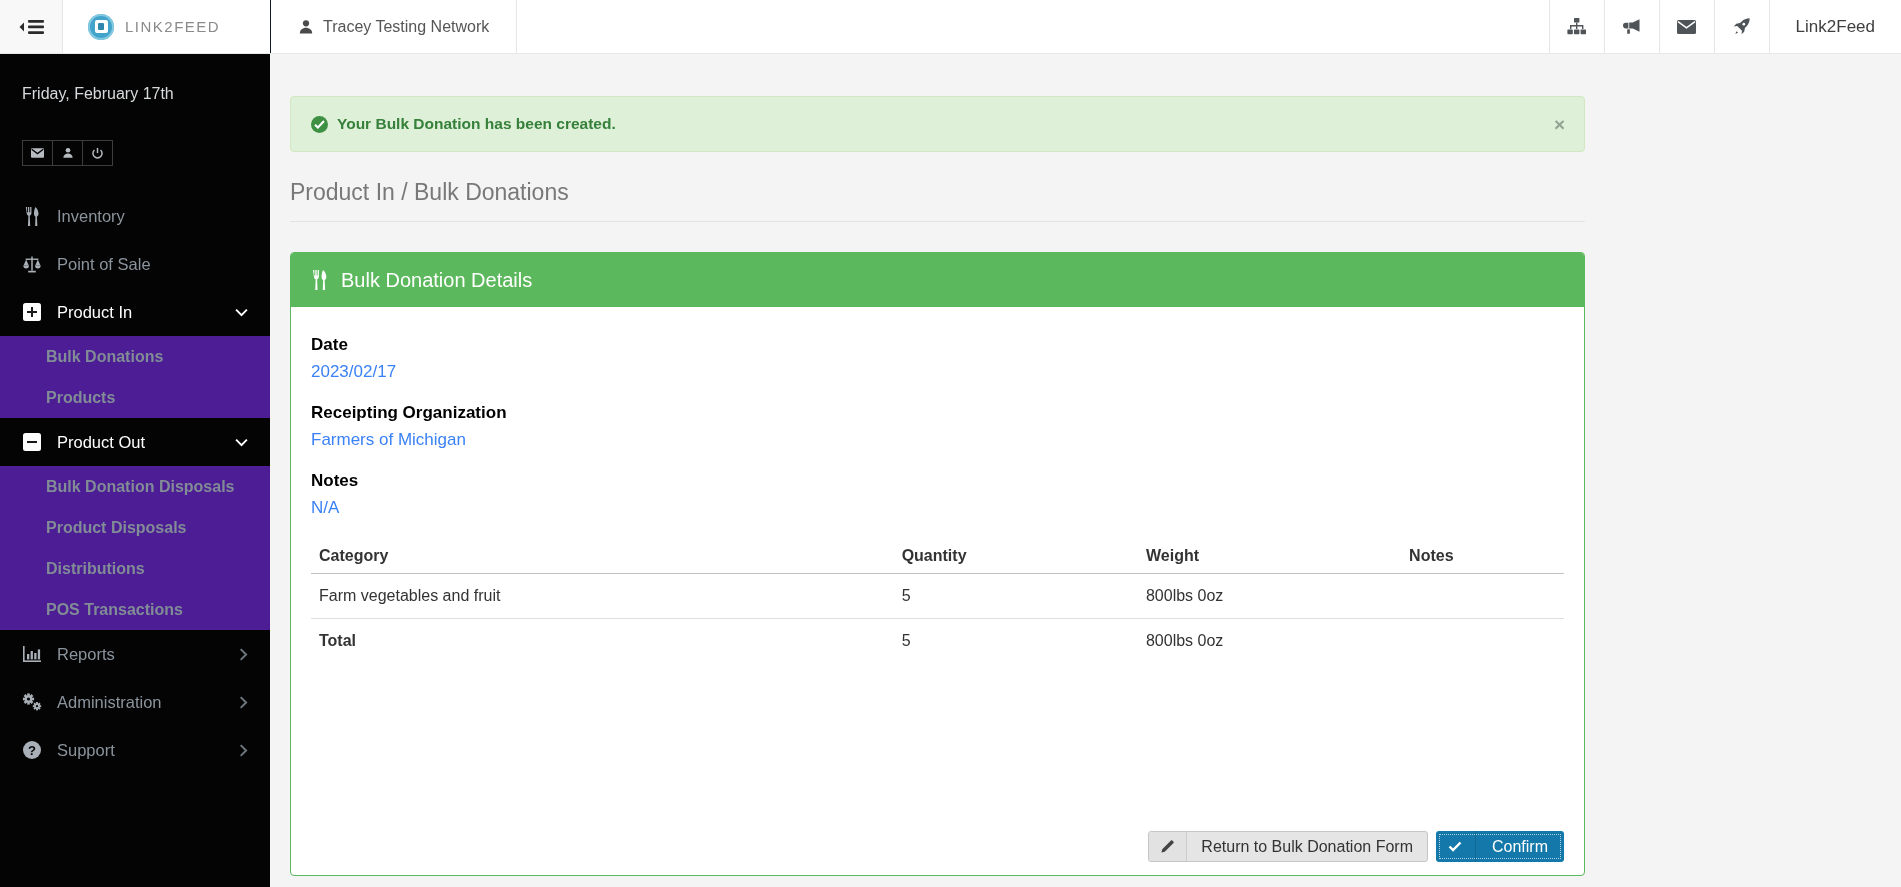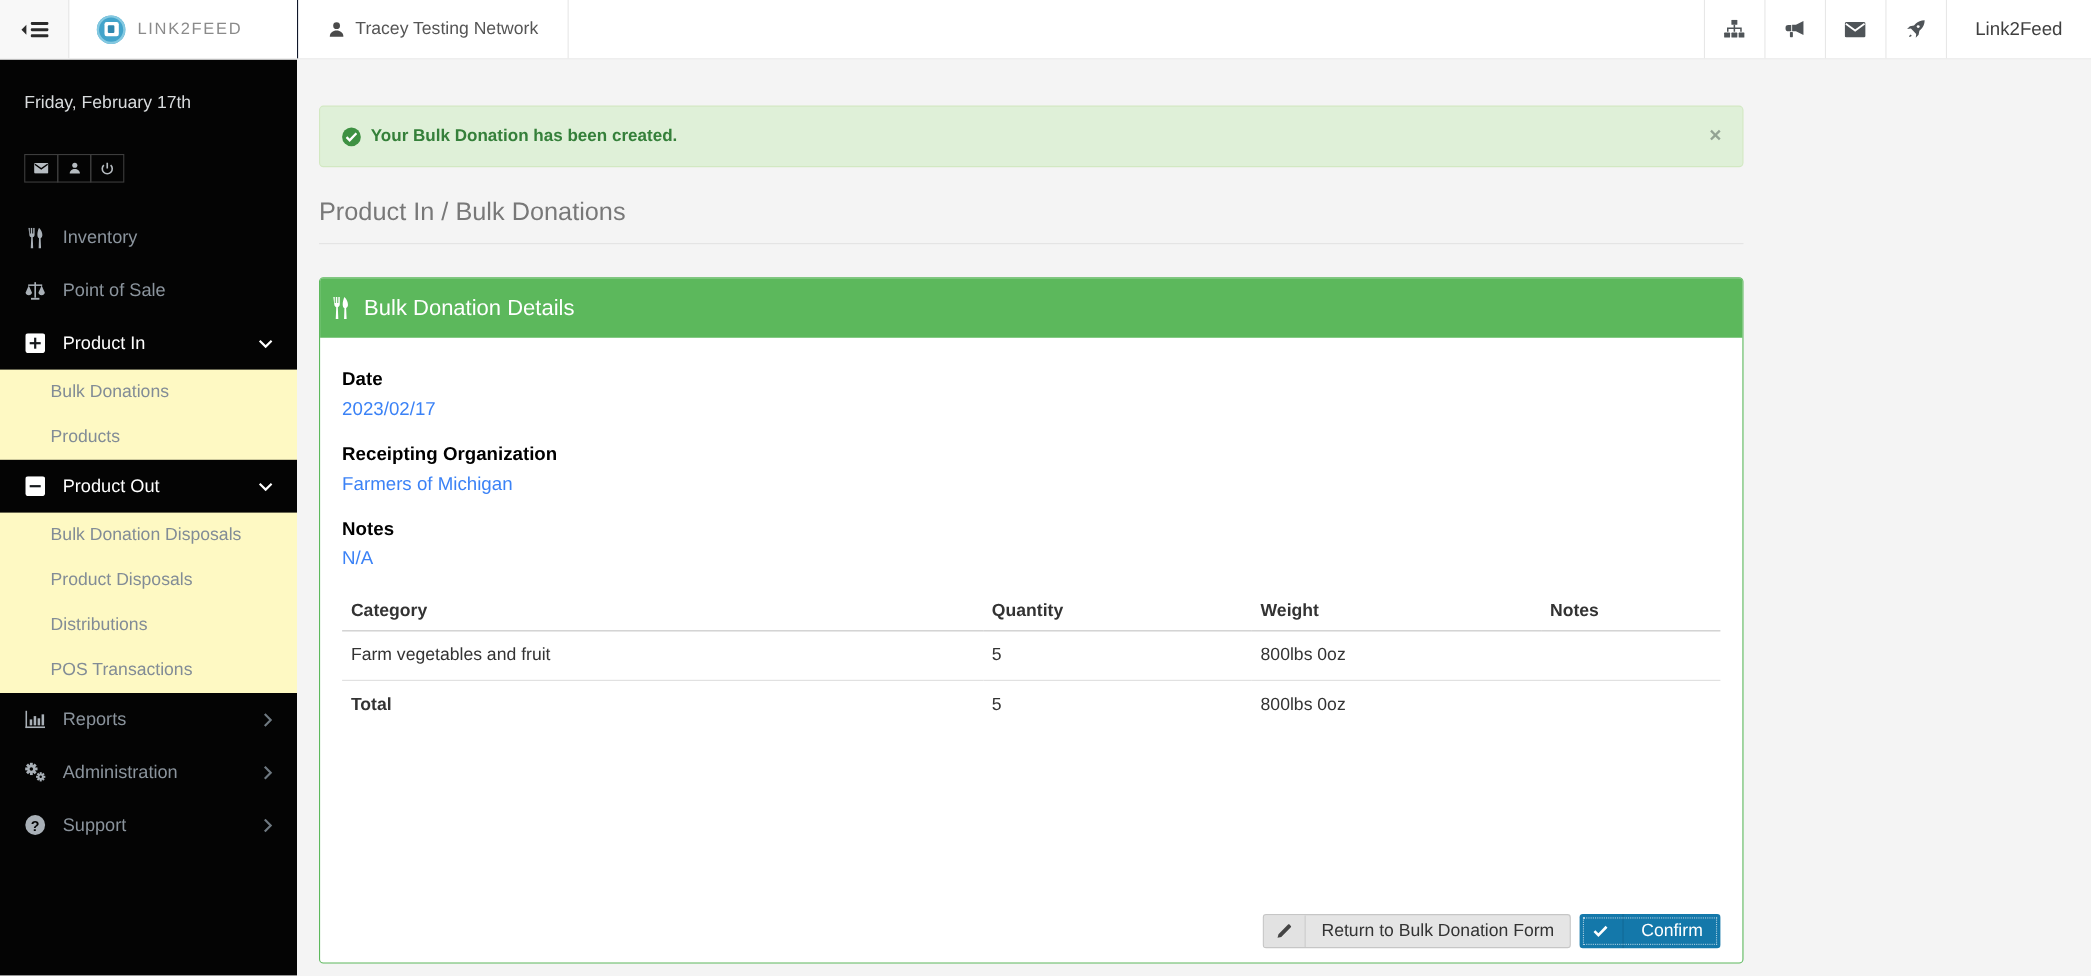--- a/index.html
+++ b/index.html
@@ -31,39 +31,39 @@
   .quick{display:flex;margin:36px 0 0 22px;}
   .quick-btn{width:31px;height:26px;border:1px solid #3d3d3d;display:flex;align-items:center;
              justify-content:center;color:#b6bcc1;cursor:pointer;background:none;}
   .quick-btn + .quick-btn{margin-left:-1px;}
   .menu{margin-top:26px;}
   .mitem{height:48px;display:flex;align-items:center;gap:15px;padding:0 22px;font-size:16.5px;
          color:#8b949d;cursor:pointer;}
   .mitem .micon{width:20px;display:flex;justify-content:center;color:#a9b0b7;flex:none;}
   .mitem.active{color:#fff;}
   .chev{margin-left:auto;display:flex;align-items:center;}
-  .submenu{background:#fef9c3;}
+  .submenu{background:#4c1d95;font-weight:bold;}
   .sitem{height:41px;display:flex;align-items:center;padding-left:46px;font-size:16px;color:#828c96;cursor:pointer;}
 
   
   .main{position:absolute;top:54px;left:270px;width:1328px;height:833px;box-sizing:border-box;
         padding:42px 13px 0 20px;background:#f4f4f4;}
   .alert{height:56px;background:#dff0d8;border:1px solid #d2e8c2;border-radius:4px;display:flex;
          align-items:center;gap:9px;padding:0 20px;box-sizing:border-box;color:#35803a;
          font-weight:bold;font-size:15.5px;position:relative;}
   .alert-check{width:17px;height:17px;border-radius:50%;background:#3e9142;display:flex;
                align-items:center;justify-content:center;flex:none;}
   .alert-close{position:absolute;right:19px;top:50%;transform:translateY(-50%);background:none;border:none;
                color:#93a393;font-size:19px;font-weight:bold;cursor:pointer;line-height:1;padding:0;}
   .breadcrumb{margin-top:26px;padding-bottom:15px;border-bottom:1px solid #e3e3e3;
               font-size:23px;color:#787878;line-height:28px;}
 
   .panel{margin-top:30px;background:#fff;border:1px solid #5cb85c;border-radius:4px;}
   .panel-header{height:54px;background:#5cb85c;display:flex;align-items:center;gap:13px;
-                padding:0 11px;color:#fff;font-size:20px;border-radius:3px 3px 0 0;}
+                padding:0 21px;color:#fff;font-size:20px;border-radius:3px 3px 0 0;}
   .panel-body{height:568px;box-sizing:border-box;padding:28px 20px 13px;position:relative;}
   .f-label{font-size:17px;font-weight:bold;color:#000;margin:0 0 7px;line-height:20px;}
   .f-value{font-size:17px;color:#3b82f6;margin:0 0 21px;line-height:20px;}
   .cat-heading{margin:60px 0 0;font-size:29px;font-weight:400;color:#333;line-height:34px;}
   table.cats{width:100%;border-collapse:collapse;margin-top:4px;font-size:16px;color:#333;}
   .cats th{text-align:left;font-weight:bold;padding:8px;border-bottom:1px solid #c2c2c2;}
   .cats td{padding:13px 8px;}
   .cats tr.total td{border-top:1px solid #dedede;}
   .cats th:nth-child(1){width:46.5%;}
   .cats th:nth-child(2){width:19.5%;}

